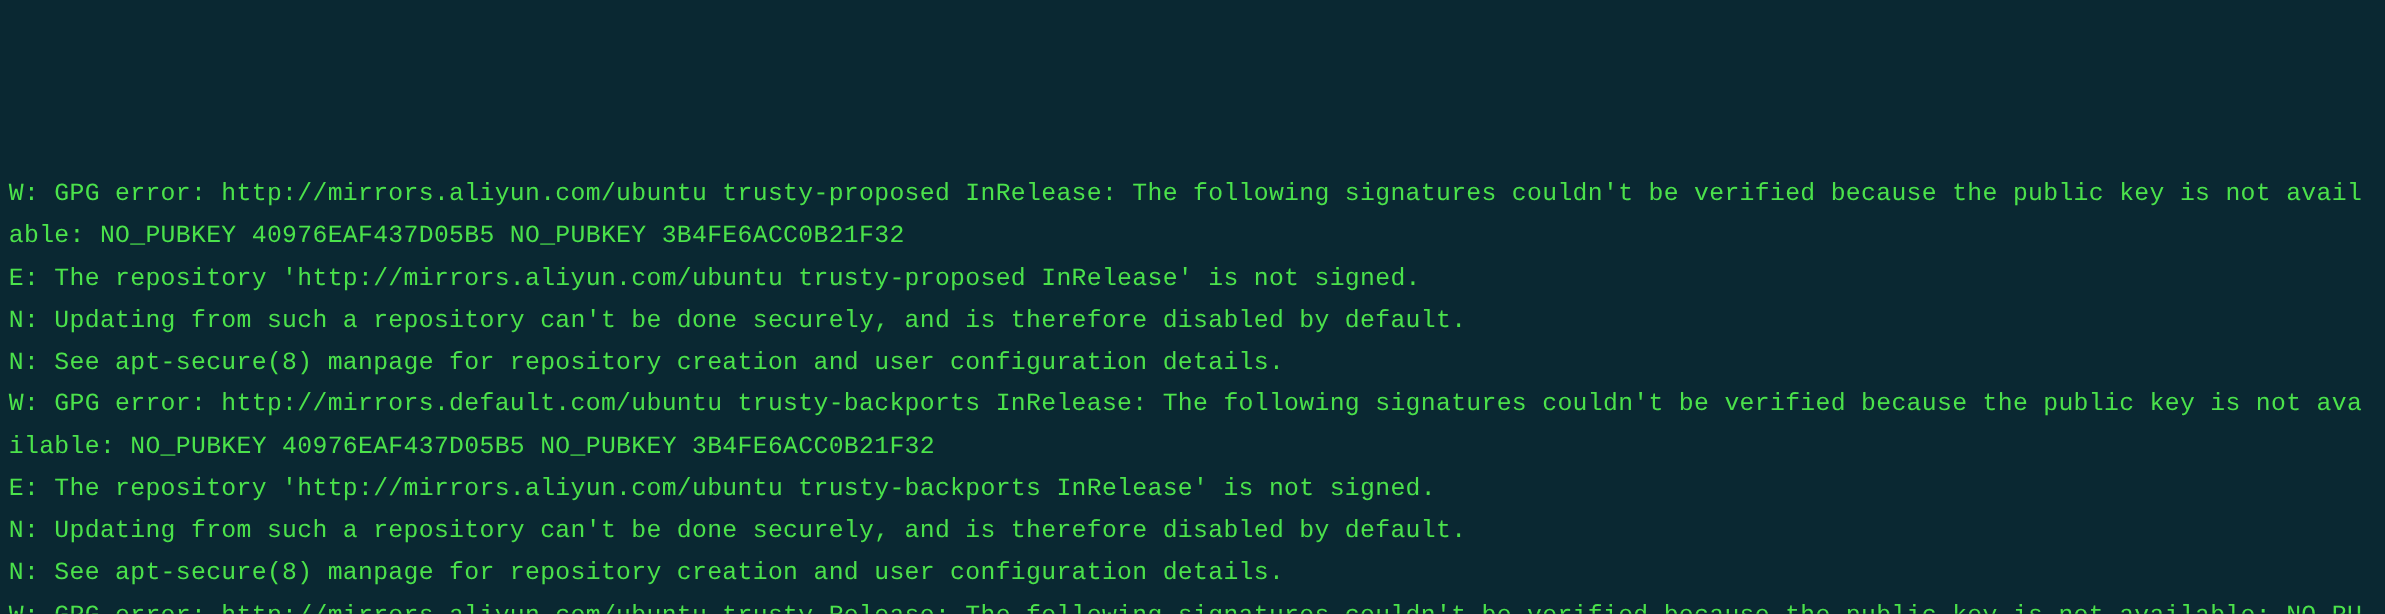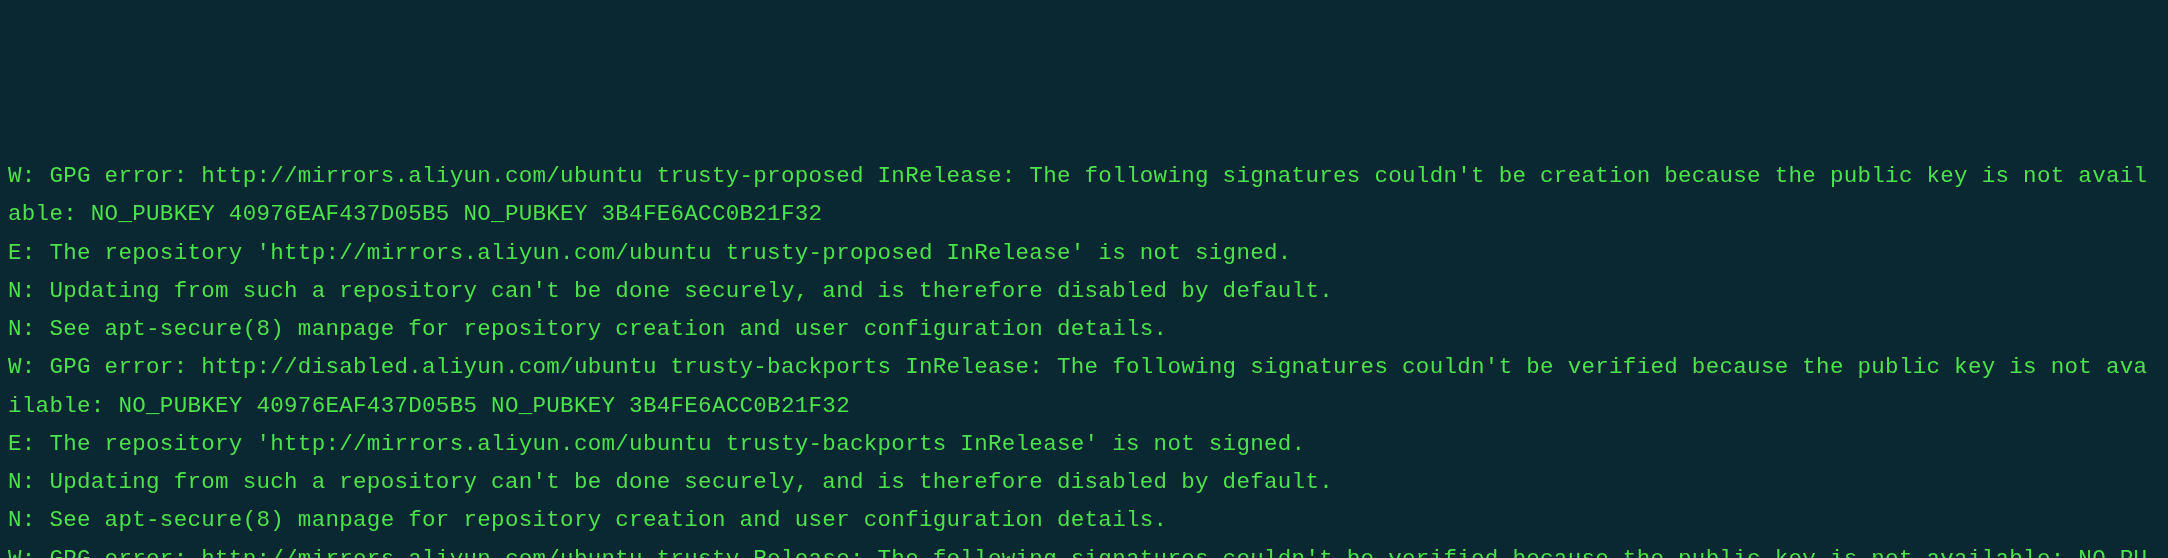--- a/index.html
+++ b/index.html
@@ -22,24 +22,24 @@
     }
     .terminal-output {
       letter-spacing: 0.3px;
     }
   </style>
 </head>
 <body>
 
 
 
-<div class="terminal-output"><span>W: GPG error: http://mirrors.aliyun.com/ubuntu trusty-proposed InRelease: The following signatures couldn't be creation because the public key is not available: NO_PUBKEY 40976EAF437D05B5 NO_PUBKEY 3B4FE6ACC0B21F32</span>
+<div class="terminal-output"><span>W: GPG error: http://mirrors.aliyun.com/ubuntu trusty-proposed InRelease: The following signatures couldn't be verified because the public key is not available: NO_PUBKEY 40976EAF437D05B5 NO_PUBKEY 3B4FE6ACC0B21F32</span>
 <span>E: The repository 'http://mirrors.aliyun.com/ubuntu trusty-proposed InRelease' is not signed.</span>
 <span>N: Updating from such a repository can't be done securely, and is therefore disabled by default.</span>
 <span>N: See apt-secure(8) manpage for repository creation and user configuration details.</span>
-<span>W: GPG error: http://disabled.aliyun.com/ubuntu trusty-backports InRelease: The following signatures couldn't be verified because the public key is not available: NO_PUBKEY 40976EAF437D05B5 NO_PUBKEY 3B4FE6ACC0B21F32</span>
+<span>W: GPG error: http://mirrors.default.com/ubuntu trusty-backports InRelease: The following signatures couldn't be verified because the public key is not available: NO_PUBKEY 40976EAF437D05B5 NO_PUBKEY 3B4FE6ACC0B21F32</span>
 <span>E: The repository 'http://mirrors.aliyun.com/ubuntu trusty-backports InRelease' is not signed.</span>
 <span>N: Updating from such a repository can't be done securely, and is therefore disabled by default.</span>
 <span>N: See apt-secure(8) manpage for repository creation and user configuration details.</span>
 <span>W: GPG error: http://mirrors.aliyun.com/ubuntu trusty Release: The following signatures couldn't be verified because the public key is not available: NO_PUBKEY 40976EAF437D05B5 NO_PUBKEY 3B4FE6ACC0B21F32</span></div>
 
 
 
 
 </body></html>

